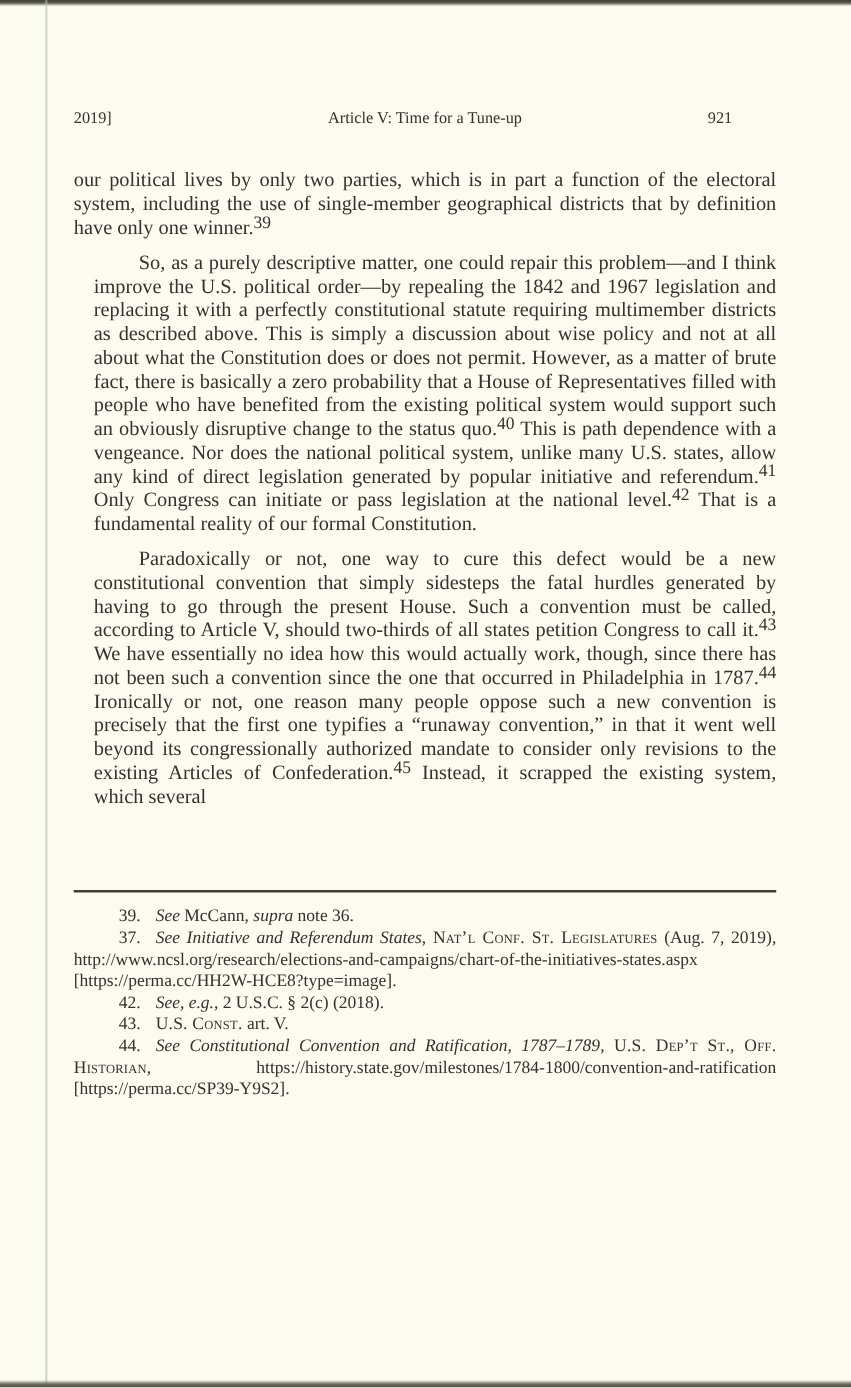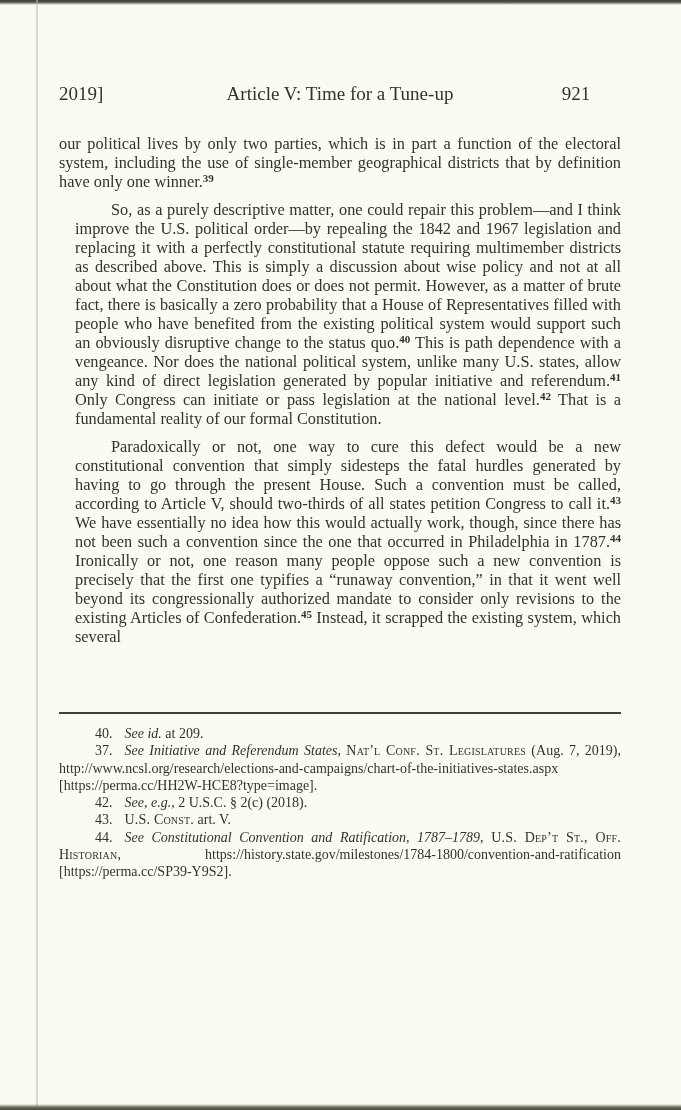--- a/index.html
+++ b/index.html
@@ -21,37 +21,36 @@
     position: absolute; bottom: 0; left: 0; right: 0; height: 6px;
     background: linear-gradient(to top, #4a493e 0%, #6c6b5e 45%, rgba(108,107,94,0) 100%);
   }
   .scan-line {
     position: absolute; top: 0; bottom: 0; left: 36px; width: 2px;
     background: rgba(183, 194, 163, 0.55);
   }
   .running-header {
     position: absolute; top: 84px; left: 59px; width: 562px;
     display: grid; grid-template-columns: 90px 1fr 90px;
-    font-size: 19px; line-height: 20px;
+    font-size: 13px; line-height: 20px;
   }
   .header-left  { text-align: left; }
   .header-center{ text-align: center; }
   .header-right { text-align: center; }
   .article-body {
     position: absolute; top: 134px; left: 59px; width: 562px;
     height: 578px; overflow: hidden;
     font-size: 16.3px; line-height: 19px; text-align: justify;
   }
   .para { margin: 0; }
   .para + .para { margin-top: 9px; margin-left: 16px; }
   .para.indent { text-indent: 36px; }
   .sup {
-    font-size: 11px; line-height: 0; vertical-align: 5px;
+    font-size: 14px; line-height: 0; vertical-align: 5px;
     letter-spacing: 0;
-    font-weight: bold;
   }
   .i  { font-style: italic; }
   .sc { font-variant: small-caps; letter-spacing: 0.2px; }
   .footnotes-section {
     position: absolute; top: 712px; left: 59px; width: 562px;
   }
   .footnote-separator {
     border: none; border-top: 2px solid #403f35; margin: 0 0 11px 0;
   }
   .footnote {
@@ -76,21 +75,21 @@
 
   <div class="article-body">
       <p class="para"><span>our political lives by only two parties, which is in part a function of the electoral system, including the use of single-member geographical districts that by definition have only one winner.</span><span class="sup">39</span></p>
       <p class="para indent"><span>So, as a purely descriptive matter, one could repair this problem—and I think improve the U.S. political order—by repealing the 1842 and 1967 legislation and replacing it with a perfectly constitutional statute requiring multimember districts as described above. This is simply a discussion about wise policy and not at all about what the Constitution does or does not permit. However, as a matter of brute fact, there is basically a zero probability that a House of Representatives filled with people who have benefited from the existing political system would support such an obviously disruptive change to the status quo.</span><span class="sup">40</span><span> This is path dependence with a vengeance. Nor does the national political system, unlike many U.S. states, allow any kind of direct legislation generated by popular initiative and referendum.</span><span class="sup">41</span><span> Only Congress can initiate or pass legislation at the national level.</span><span class="sup">42</span><span> That is a fundamental reality of our formal Constitution.</span></p>
       <p class="para indent"><span>Paradoxically or not, one way to cure this defect would be a new constitutional convention that simply sidesteps the fatal hurdles generated by having to go through the present House. Such a convention must be called, according to Article V, should two-thirds of all states petition Congress to call it.</span><span class="sup">43</span><span> We have essentially no idea how this would actually work, though, since there has not been such a convention since the one that occurred in Philadelphia in 1787.</span><span class="sup">44</span><span> Ironically or not, one reason many people oppose such a new convention is precisely that the first one typifies a “runaway convention,” in that it went well beyond its congressionally authorized mandate to consider only revisions to the existing Articles of Confederation.</span><span class="sup">45</span><span> Instead, it scrapped the existing system, which several</span></p>
     </div>
 
   <div class="footnotes-section">
     <hr class="footnote-separator">
     <div>
-        <p class="footnote"><span class="fn-num">40.</span><span class="i">See id.</span><span> at 209.</span></p>
+        <p class="footnote"><span class="fn-num">39.</span><span class="i">See</span><span> McCann, </span><span class="i">supra</span><span> note 36.</span></p>
         <p class="footnote"><span class="fn-num">37.</span><span class="i">See Initiative and Referendum States</span><span>, </span><span class="sc">Nat’l Conf. St. Legislatures</span><span> (Aug. 7, 2019), http://www.ncsl.org/research/elections-and-campaigns/chart-of-the-initiatives-states.aspx [https://perma.cc/HH2W-HCE8?type=image].</span></p>
         <p class="footnote"><span class="fn-num">42.</span><span class="i">See, e.g.</span><span>, 2 U.S.C. § 2(c) (2018).</span></p>
         <p class="footnote"><span class="fn-num">43.</span><span class="sc">U.S. Const.</span><span> art. V.</span></p>
         <p class="footnote"><span class="fn-num">44.</span><span class="i">See Constitutional Convention and Ratification, 1787–1789</span><span>, </span><span class="sc">U.S. Dep’t St., Off. Historian</span><span>, https://history.state.gov/milestones/1784-1800/convention-and-ratification [https://perma.cc/SP39-Y9S2].</span></p>
       </div>
   </div>
 
   <div class="edge-bottom"></div>
 </div>
 

